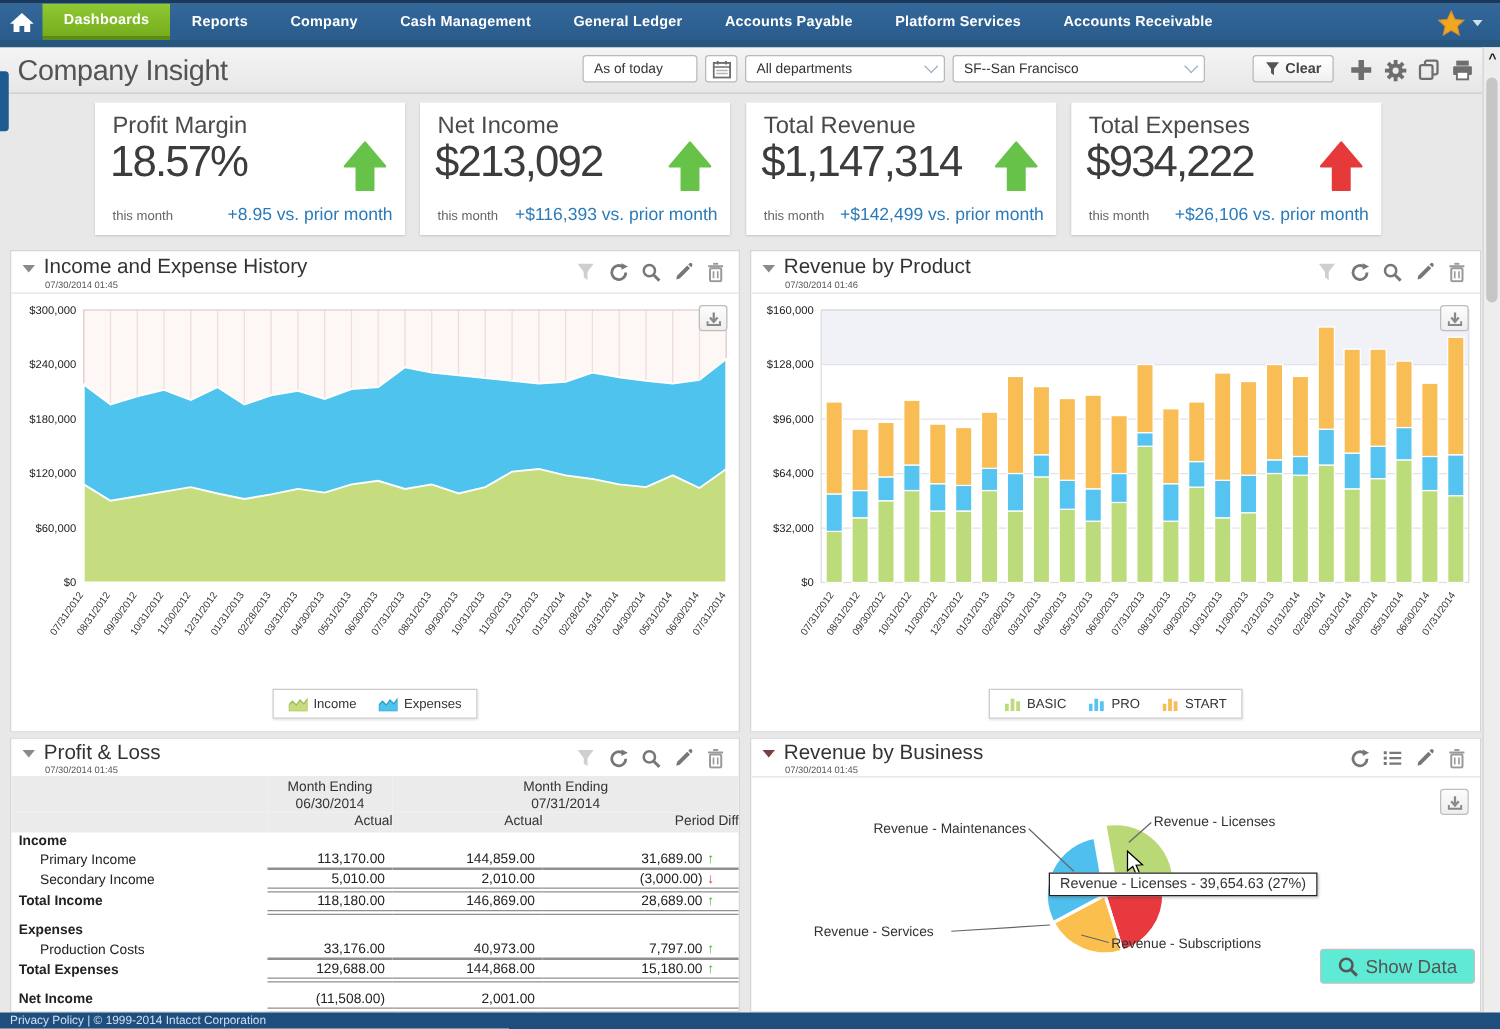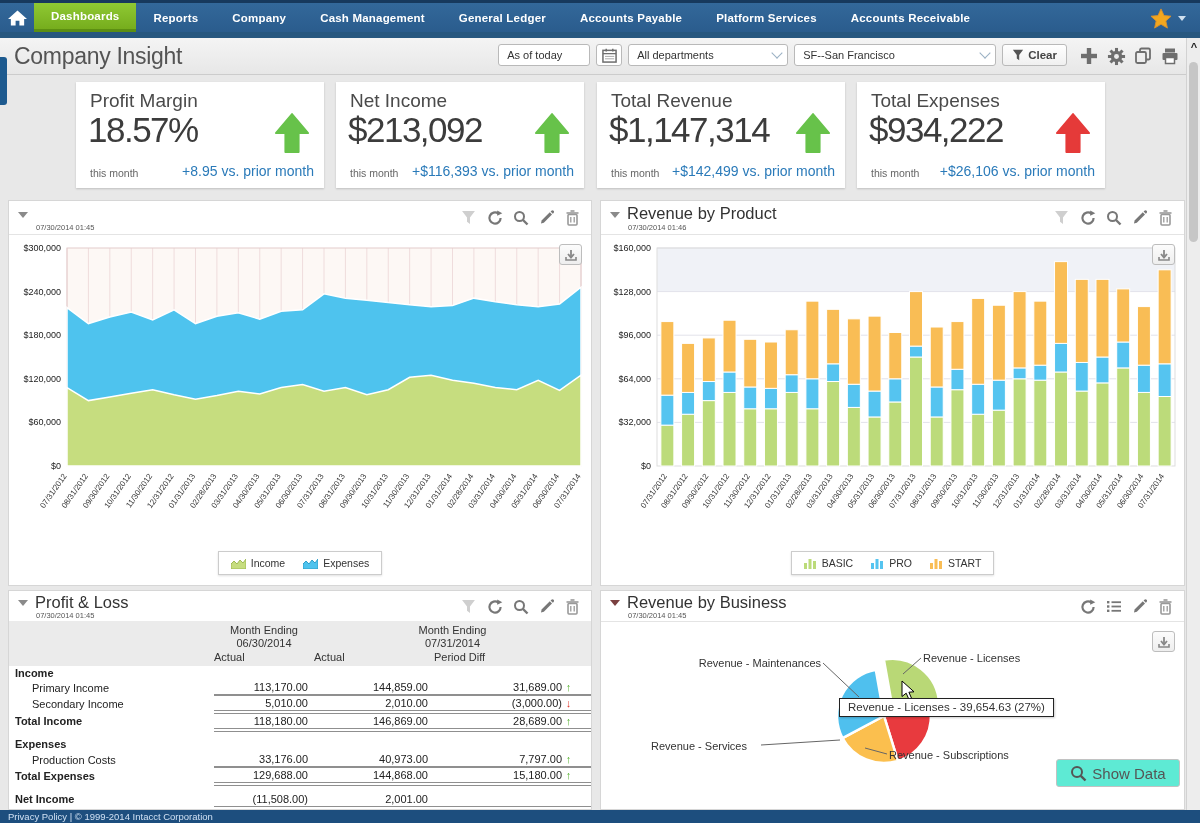--- a/index.html
+++ b/index.html
@@ -18,21 +18,21 @@
   .hdr{position:absolute;left:0;top:38px;width:1200px;height:36px;background:linear-gradient(#f4f4f4,#e7e7e7);border-bottom:1px solid #cccccc;}
   .hdr-title{position:absolute;left:14px;top:5px;font-size:23px;color:#545454;letter-spacing:-.3px;}
   .hdr-controls{position:absolute;right:20px;top:6px;display:flex;align-items:flex-end;gap:6px;}
   .field,.select,.btn{height:22px;background:#fff;border:1px solid #b9b9b9;border-radius:3px;box-sizing:border-box;display:flex;align-items:center;font-size:11px;color:#333;}
   .field{width:92px;padding-left:8px;}
   .iconbtn-sq{width:26px;height:22px;background:#fff;border:1px solid #b9b9b9;border-radius:3px;box-sizing:border-box;display:flex;align-items:center;justify-content:center;cursor:pointer;}
   .select{justify-content:space-between;padding:0 6px 0 8px;cursor:pointer;}
   .select .chev{width:7px;height:7px;border-right:1.6px solid #9ab0c4;border-bottom:1.6px solid #9ab0c4;transform:rotate(45deg);margin-top:-4px;}
   .sel-dept{width:160px;}
   .sel-loc{width:202px;}
-  .btn-clear{padding:0 9px;gap:4px;cursor:pointer;color:#444;font-weight:bold;font-size:11.5px;background:linear-gradient(#fff,#f0f0f0);}
+  .btn-clear{padding:0 9px;gap:4px;cursor:pointer;color:#444;font-weight:bold;font-size:11.5px;background:linear-gradient(#fff,#f0f0f0);margin-left:32px;}
   .hdr-icons{display:flex;align-items:center;gap:7px;margin-left:6px;}
   .hicon{width:20px;height:20px;display:flex;align-items:center;justify-content:center;cursor:pointer;}
   .lefttab{position:absolute;left:0;top:57px;width:7px;height:48px;background:#1d5a8f;border-radius:0 3px 3px 0;}
   
   .scroll{position:absolute;right:0;top:38px;width:14px;height:772px;background:#ededed;border-left:1px solid #d2d2d2;box-sizing:border-box;}
   .scroll .up{position:absolute;top:3px;left:0;width:14px;text-align:center;font-size:11px;color:#222;font-weight:bold;cursor:pointer;}
   .scroll .thumb{position:absolute;top:24px;left:2px;width:9px;height:180px;background:#c6c6c6;border-radius:5px;cursor:pointer;}
   
   .kpi{position:absolute;top:82px;width:248px;height:106px;background:#fff;box-shadow:0 1px 2px rgba(0,0,0,.18);cursor:pointer;}
   .kpi .t{position:absolute;left:14px;top:8px;font-size:19px;color:#4a4a4a;}
@@ -57,21 +57,21 @@
   .dlbtn{position:absolute;width:21px;height:19px;border:1px solid #bdbdbd;border-radius:3px;background:linear-gradient(#fcfcfc,#eee);display:flex;align-items:center;justify-content:center;cursor:pointer;z-index:5;}
   .legend{position:absolute;left:0;right:0;bottom:10px;display:flex;justify-content:center;pointer-events:none;}
   .legend .box{display:inline-flex;gap:18px;align-items:center;padding:5px 12px;background:#fff;border:1px solid #ccc;box-shadow:0 1px 2px rgba(0,0,0,.12);pointer-events:auto;}
   .legend .item{display:flex;align-items:center;gap:5px;font-size:10.5px;color:#333;}
   
   .pltable{position:absolute;left:0;top:0;right:0;bottom:0;overflow:hidden;font-size:11px;color:#222;}
   table.pl{width:100%;border-collapse:collapse;table-layout:fixed;}
   table.pl th{font-weight:normal;color:#333;}
   table.pl thead tr{background:#ebebeb;}
   .grp{white-space:pre-line;text-align:center;font-size:11px;line-height:1.15;padding:3px 0 1px;}
-  .sub{text-align:left;font-size:11px;padding:1px 0 3px;}
+  .sub{text-align:right;font-size:11px;padding:1px 0 3px;}
   td.lbl{padding:1px 0 1px 6px;white-space:nowrap;}
   td.lbl.ind{padding-left:23px;}
   tr.bold td.lbl{font-weight:bold;}
   td.num{text-align:right;padding:1px 6px 1px 0;white-space:nowrap;}
   td.num3{text-align:right;padding:1px 16px 1px 0;white-space:nowrap;}
   .a-up{color:#4faf28;font-weight:bold;display:inline-block;width:13px;text-align:center;}
   .a-down{color:#e0372c;font-weight:bold;display:inline-block;width:13px;text-align:center;}
   tr.space td{padding-top:7px;}
   td.rule-single{border-bottom:2px solid #8f8f8f;}
   td.rule-double{border-bottom:4px double #8f8f8f;}
@@ -219,20 +219,21 @@
     <div class="arrow"><svg width="36" height="42" viewBox="0 0 38 44">
           <path d="M19 2 L36 22 L26 22 L26 42 L12 42 L12 22 L2 22 Z" fill="#e53a39" stroke="#e53a39" stroke-width="2" stroke-linejoin="round"></path>
         </svg></div>
     <div class="p">this month</div>
     <div class="d">+$26,106 vs. prior month</div>
   </div>
 
   <div class="panel p-ie">
     <div class="phead">
       <div class="ptoggle"></div>
+      <div class="ptitle">Income and Expense History</div>
       <div class="pstamp">07/30/2014 01:45</div>
       <div class="picons">
         <div class="pic">
             <svg width="15" height="15" viewBox="0 0 14 14">
               <path d="M1 1 h12 l-4.6 6 v6 l-2.8-2 v-4 Z" fill="#cfcfcf"></path>
             </svg>
           </div>
         <div class="pic">
             <svg width="16" height="16" viewBox="0 0 16 16">
               <path d="M13.6 8 a5.6 5.6 0 1 1 -2.3-4.5" fill="none" stroke="#777" stroke-width="2.2"></path>

